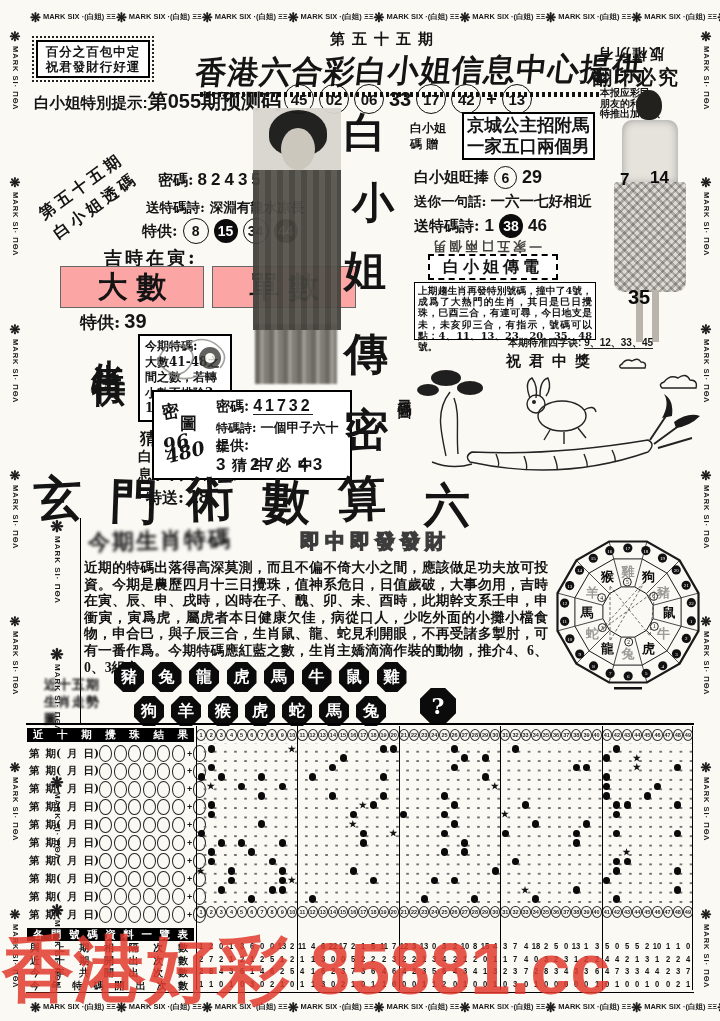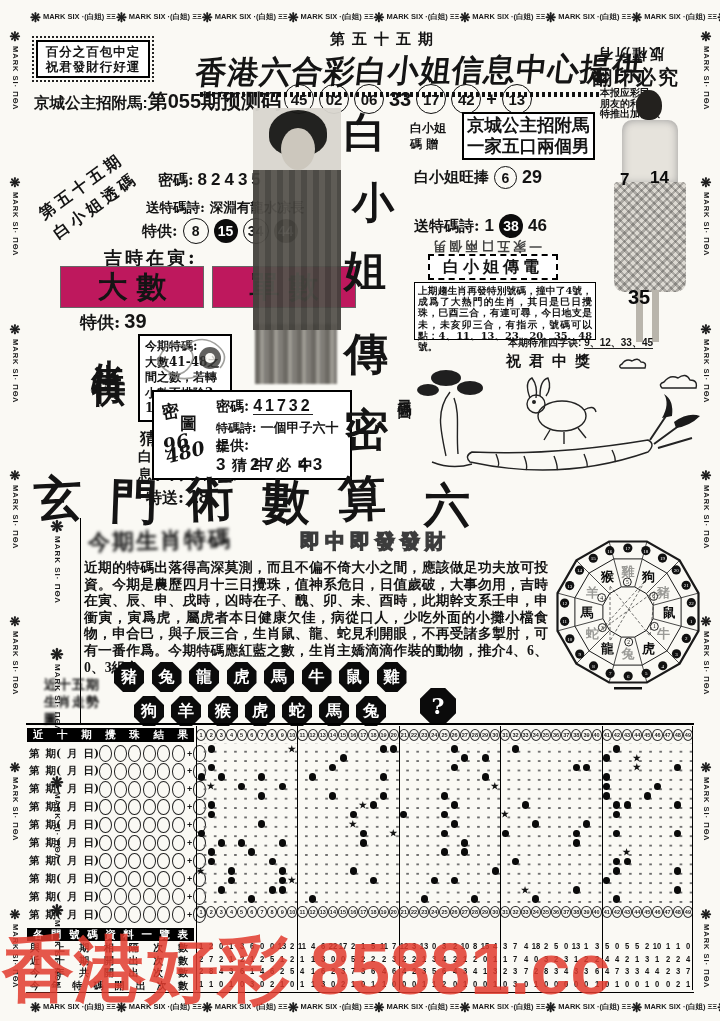--- a/index.html
+++ b/index.html
@@ -43,21 +43,21 @@
   .predrow .chip.ring,.predrow .chip.solid{width:28px;height:28px;font-size:15px;}
   .predrow .chip.plain{font-size:20px;}
 
   
   .diag{transform:rotate(-36deg);transform-origin:left top;font:900 16px "DejaVu Serif",serif;
         letter-spacing:4px;line-height:24px;white-space:nowrap;}
   .lab15{font:900 15px "DejaVu Serif",serif;}
   .val17{font:bold 17px "Liberation Sans",sans-serif;letter-spacing:4px;}
   .poem13{font:900 13.5px "DejaVu Serif",serif;white-space:nowrap;}
   .open{font:900 18px "DejaVu Serif",serif;letter-spacing:3px;}
-  .bigbox{border:1.5px solid #666;background:#be185d;display:flex;align-items:center;justify-content:center;
+  .bigbox{border:1.5px solid #666;background:#fca5a5;display:flex;align-items:center;justify-content:center;
           font:900 30px "DejaVu Serif",serif;letter-spacing:9px;text-indent:9px;}
   .vtitle{writing-mode:vertical-rl;font:900 34px "DejaVu Serif",serif;letter-spacing:5px;}
   .jinqi{border:2px solid #000;background:#fff;padding:3px 5px;font:900 12px "DejaVu Serif",serif;line-height:15.5px;white-space:nowrap;}
   .bigchar{font:900 46px "DejaVu Serif",serif;line-height:1;}
 
   
   .mibox{border:2px solid #000;background:#fff;}
   .scribble{font:italic 700 19px "DejaVu Serif",serif;line-height:11px;transform:rotate(-14deg);display:inline-block;}
   .uline{border-bottom:1.5px solid #222;}
 
@@ -287,21 +287,21 @@
     <div>百分之百包中定</div>
     <div>祝君發財行好運</div>
   </div>
   <div class="abs issue" style="left:330px;top:30px">第五十五期</div>
   <div class="abs mtitle" style="left:196px;top:50px">香港六合彩白小姐信息中心提供</div>
   <div class="abs tri" style="left:200px;top:92px;width:400px"></div>
   <div class="abs copy1 flip" style="left:596px;top:44px">版權所有</div>
   <div class="abs copy2" style="left:592px;top:64px">翻印必究</div>
 
   <div class="abs tip" style="left:34px;top:88px">
-    <span class="t1">京城公主招附馬:</span><span class="t2">第055期预测码</span>
+    <span class="t1">白小姐特別提示:</span><span class="t2">第055期预测码</span>
   </div>
   <div class="abs chips predrow" style="left:284px;top:84px">
       <span class="chip ring">45</span>
       <span class="chip ring">02</span>
       <span class="chip ring">06</span>
       <span class="chip plain">33</span>
       <span class="chip ring">17</span>
       <span class="chip ring">42</span>
       <span class="chip plus">+</span>
       <span class="chip ring">13</span>
@@ -419,20 +419,24 @@
     <div style="display:flex;justify-content:space-between">碼 贈</div>
   </div>
   <div class="abs jcbox" style="left:462px;top:112px">
     <div>京城公主招附馬</div>
     <div>一家五口兩個男</div>
   </div>
   <div class="abs chips" style="left:414px;top:166px">
     <span style="font:900 15px 'DejaVu Serif',serif">白小姐旺捧</span>
     <span class="chip ring" style="width:21px;height:21px">6</span>
     <span style="font:bold 18px 'Liberation Sans',sans-serif">29</span>
+  </div>
+  <div class="abs" style="left:414px;top:192px;white-space:nowrap">
+    <span style="font:900 13.5px 'DejaVu Serif',serif">送你一句話:</span>
+    <span style="font:900 14.5px 'DejaVu Serif',serif">一六一七好相近</span>
   </div>
   <div class="abs chips" style="left:414px;top:214px">
     <span style="font:900 15px 'DejaVu Serif',serif">送特碼詩:</span>
     <span class="chips">
         <span class="chip plain">1</span>
         <span class="chip solid">38</span>
         <span class="chip plain">46</span>
       </span>
   </div>
   <div class="abs" style="left:430px;top:236px">

